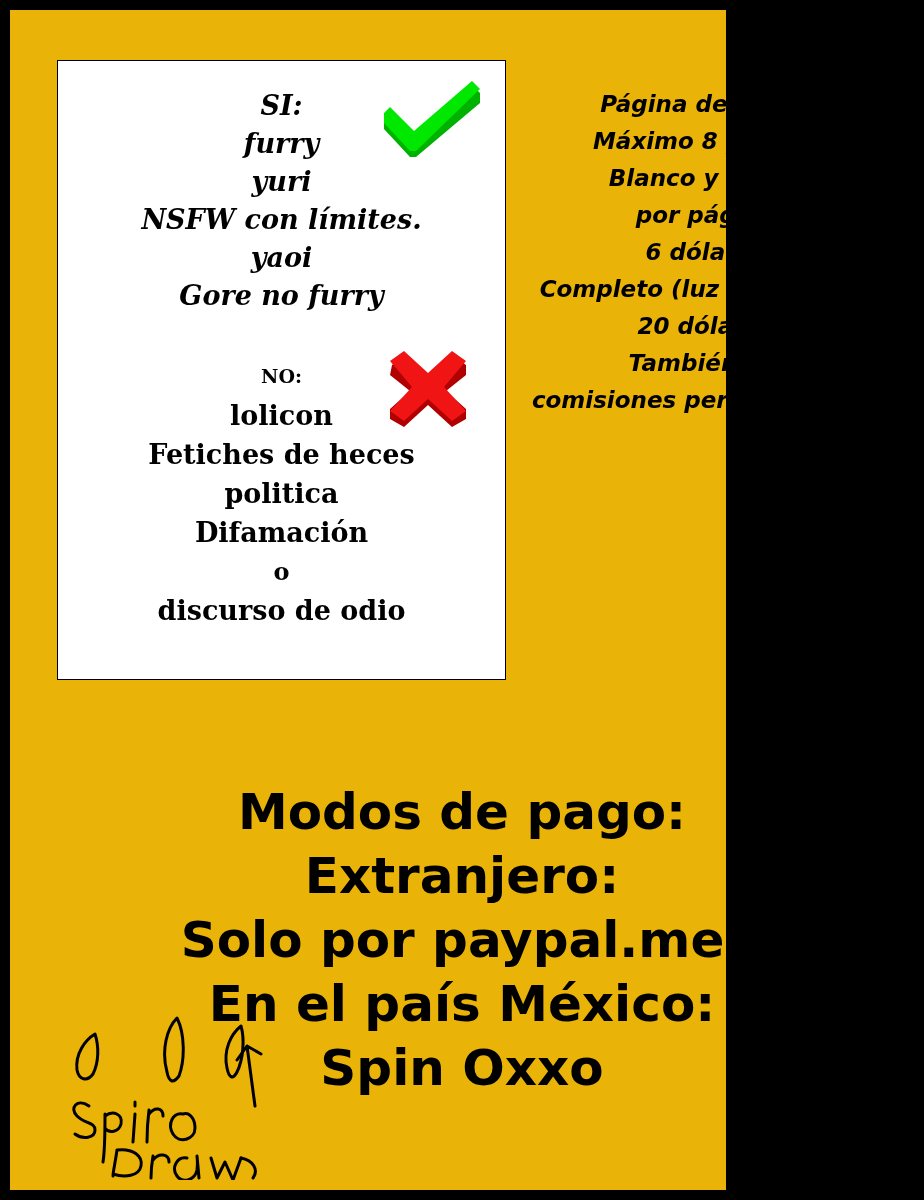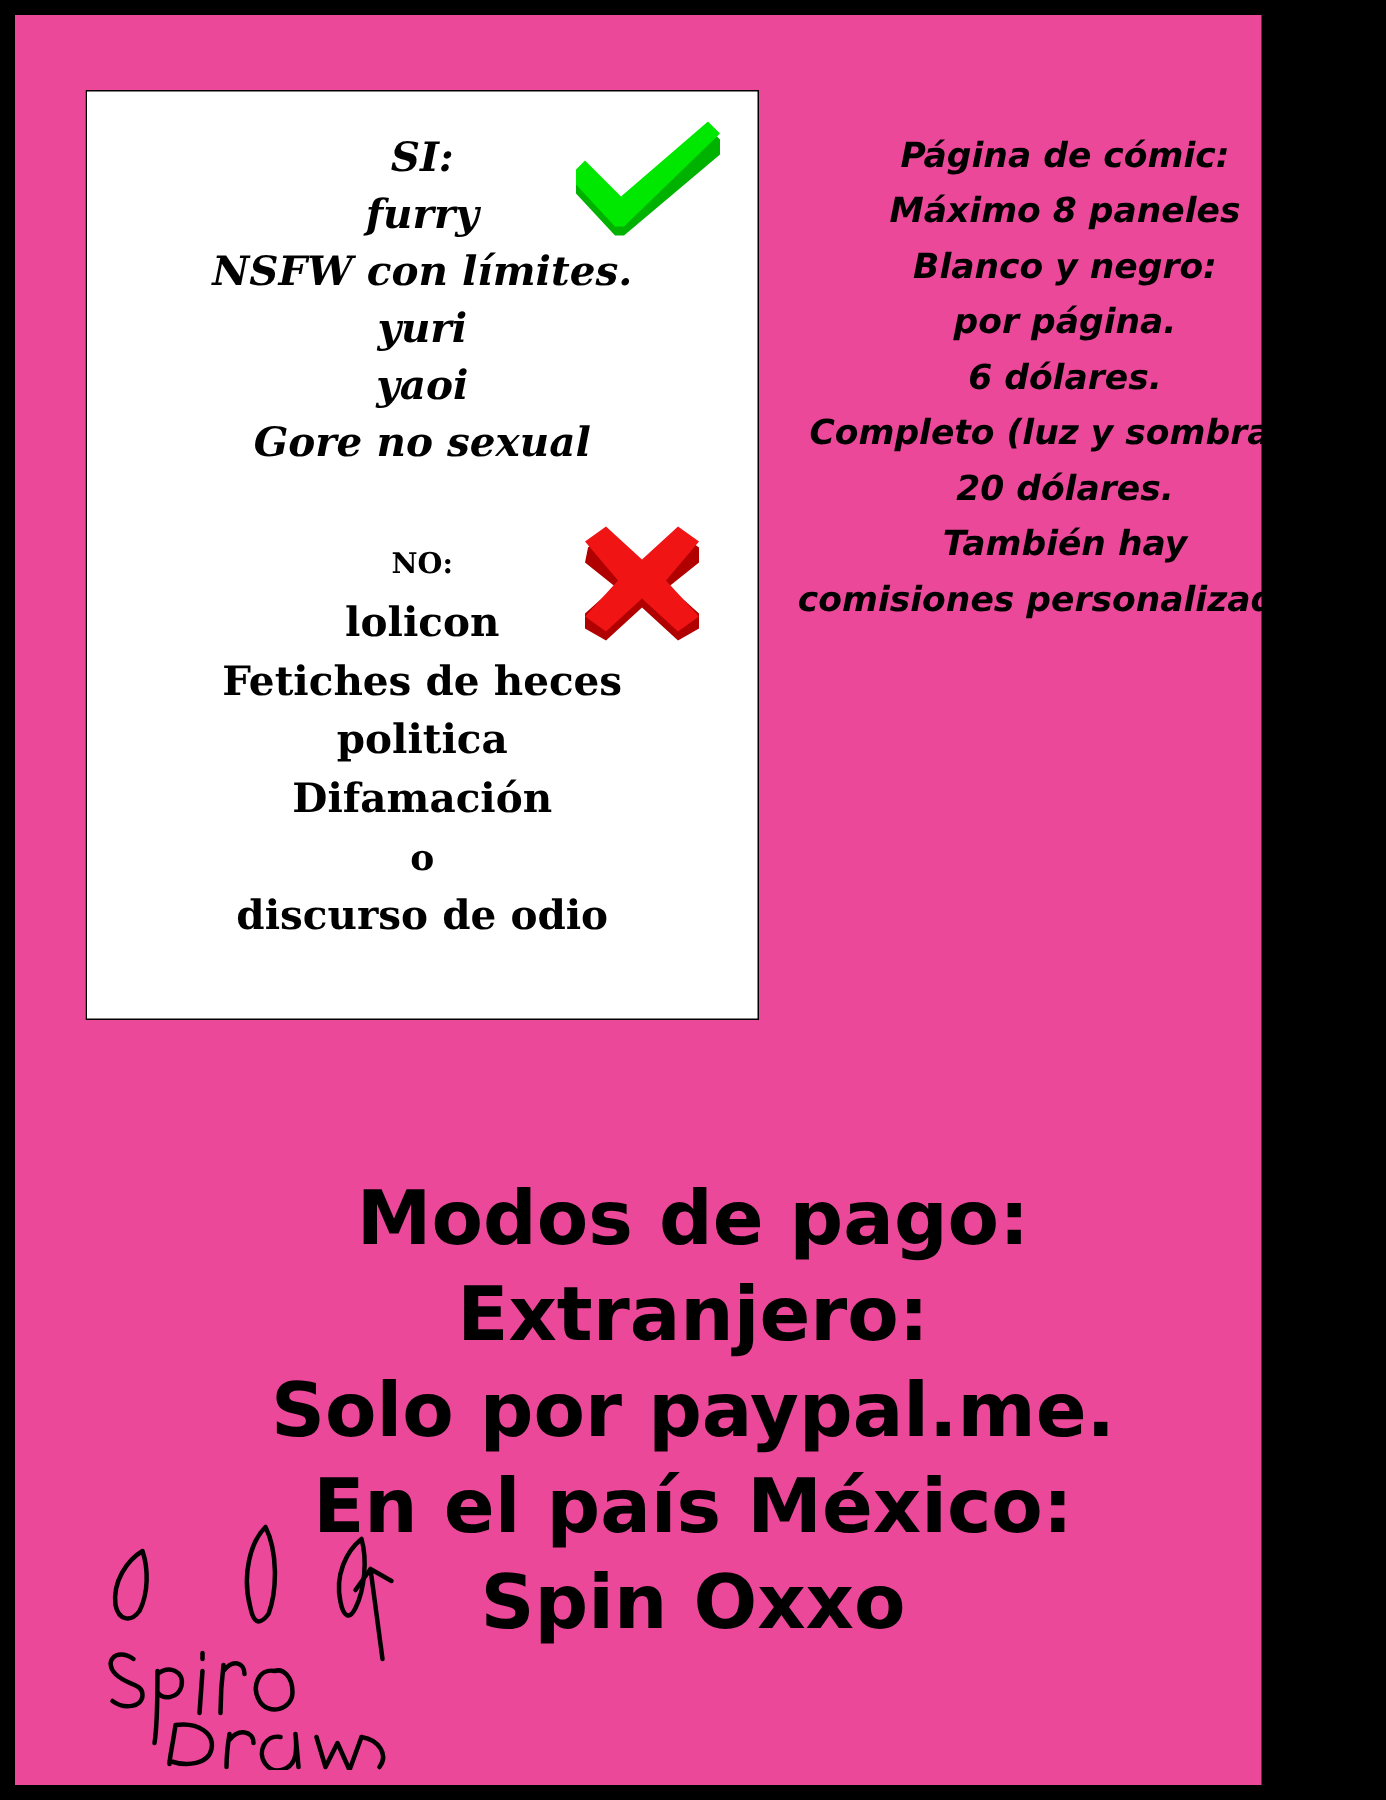--- a/index.html
+++ b/index.html
@@ -10,23 +10,23 @@
   body {
     width: 924px;
     height: 1200px;
     overflow: hidden;
     font-family: "DejaVu Sans", sans-serif;
   }
   .page {
     position: absolute;
     left: 10px;
     top: 10px;
-    width: 831px;
+    width: 716px;
     height: 1180px;
-    background: #ec4899;
+    background: #eab308;
     box-sizing: border-box;
   }
 
   
   .terms-box {
     position: absolute;
     left: 47px;
     top: 50px;
     width: 449px;
     height: 620px;
@@ -134,24 +134,24 @@
       <div class="cross-icon">
         <svg width="100" height="80" viewBox="0 0 100 80">
           <polygon points="14,16 26,6 50,28 74,6 88,16 88,26 68,42 88,60 88,70 74,78 50,56 26,78 12,70 12,60 32,42 12,26" fill="#b00000"></polygon>
           <polygon points="12,12 26,2 50,24 74,2 88,12 66,38 88,62 74,72 50,50 26,72 12,62 34,38" fill="#f01414"></polygon>
         </svg>
       </div>
 
       <div class="yes-list">
         <div class="head">SI:</div>
         <div>furry</div>
+        <div>yuri</div>
         <div>NSFW con límites.</div>
-        <div>yuri</div>
         <div>yaoi</div>
-        <div>Gore no sexual</div>
+        <div>Gore no furry</div>
       </div>
 
       <div class="no-list">
         <div class="head">NO:</div>
         <div>lolicon</div>
         <div>Fetiches de heces</div>
         <div>politica</div>
         <div>Difamación</div>
         <div class="small">o</div>
         <div>discurso de odio</div>

